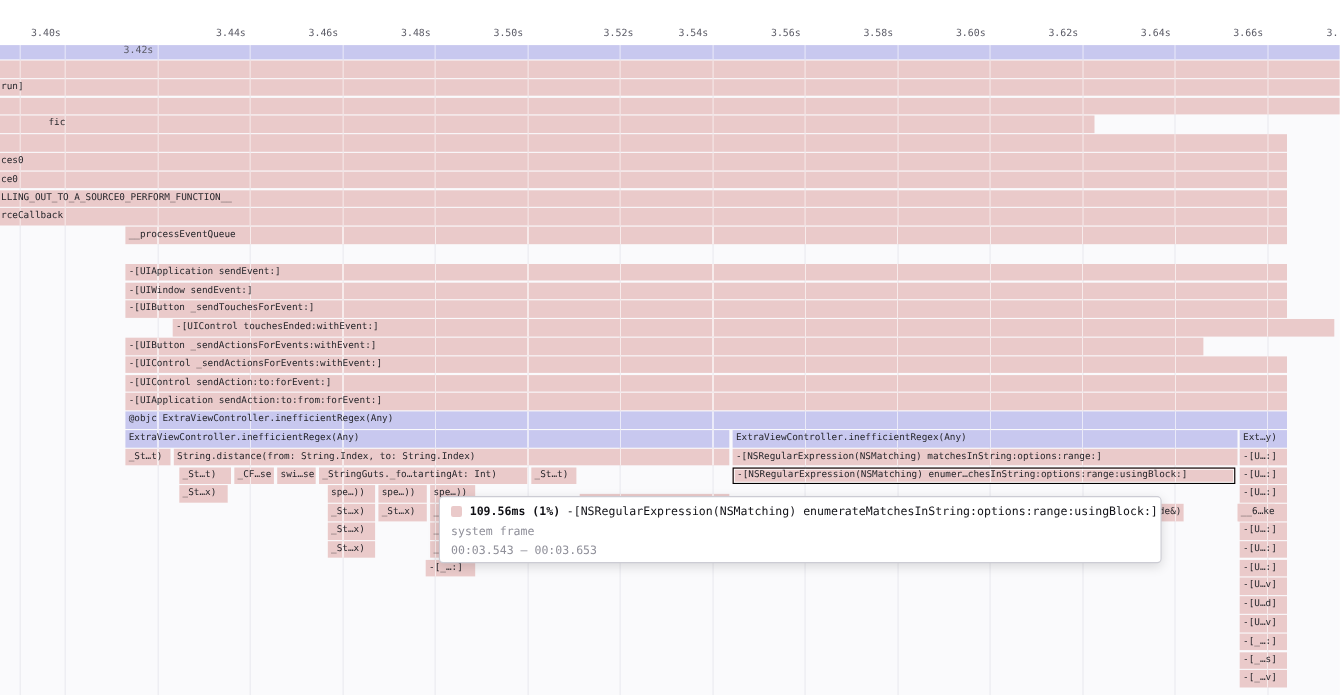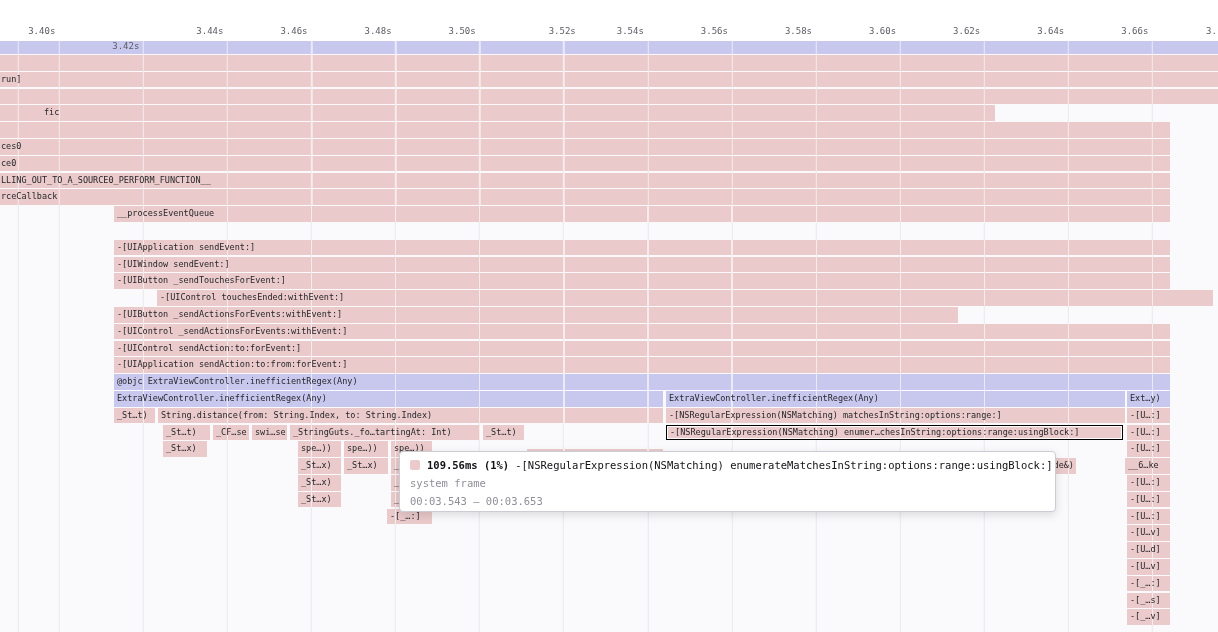--- a/index.html
+++ b/index.html
@@ -82,21 +82,21 @@
     <div class="seg flush" style="left: 0px; width: 1170px; top: 81.2px;"></div>
     <div class="seg flush" style="left: 0px; width: 1170px; top: 98px;">ces0</div>
     <div class="seg flush" style="left: 0px; width: 1170px; top: 114.8px;">ce0</div>
     <div class="seg flush" style="left: 0px; width: 1170px; top: 131.6px;">LLING_OUT_TO_A_SOURCE0_PERFORM_FUNCTION__</div>
     <div class="seg flush" style="left: 0px; width: 1170px; top: 148.4px;">rceCallback</div>
     <div class="seg" style="left: 114px; width: 1056px; top: 165.2px;">__processEventQueue</div>
     <div class="seg" style="left: 114px; width: 1056px; top: 198.8px;">-[UIApplication sendEvent:]</div>
     <div class="seg" style="left: 114px; width: 1056px; top: 215.6px;">-[UIWindow sendEvent:]</div>
     <div class="seg" style="left: 114px; width: 1056px; top: 232.4px;">-[UIButton _sendTouchesForEvent:]</div>
     <div class="seg" style="left: 114px; width: 1056px; top: 249.2px; margin-left: 43px;">-[UIControl touchesEnded:withEvent:]</div>
-    <div class="seg" style="left: 114px; width: 844px; top: 266px;">-[UIButton _sendActionsForEvents:withEvent:]</div>
+    <div class="seg" style="left: 114px; width: 980px; top: 266px;">-[UIButton _sendActionsForEvents:withEvent:]</div>
     <div class="seg" style="left: 114px; width: 1056px; top: 282.8px;">-[UIControl _sendActionsForEvents:withEvent:]</div>
     <div class="seg" style="left: 114px; width: 1056px; top: 299.6px;">-[UIControl sendAction:to:forEvent:]</div>
     <div class="seg" style="left: 114px; width: 1056px; top: 316.4px;">-[UIApplication sendAction:to:from:forEvent:]</div>
     <div class="seg purple" style="left: 114px; width: 1056px; top: 333.2px;">@objc ExtraViewController.inefficientRegex(Any)</div>
     <div class="seg purple" style="left: 114px; width: 549px; top: 350px;">ExtraViewController.inefficientRegex(Any)</div>
     <div class="seg purple" style="left: 666px; width: 459px; top: 350px;">ExtraViewController.inefficientRegex(Any)</div>
     <div class="seg purple" style="left: 1127px; width: 43px; top: 350px;">Ext…y)</div>
     <div class="seg" style="left: 114px; width: 41px; top: 366.8px;">_St…t)</div>
     <div class="seg" style="left: 158px; width: 505px; top: 366.8px;">String.distance(from: String.Index, to: String.Index)</div>
     <div class="seg" style="left: 666px; width: 459px; top: 366.8px;">-[NSRegularExpression(NSMatching) matchesInString:options:range:]</div>

